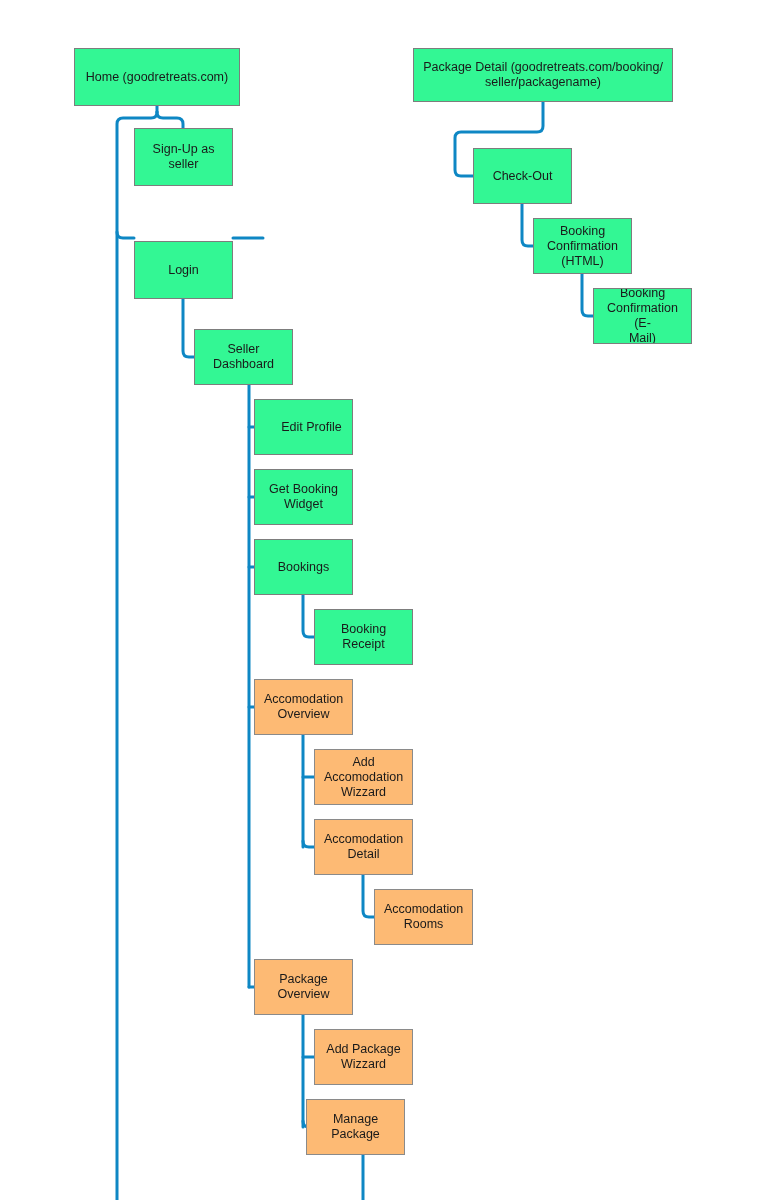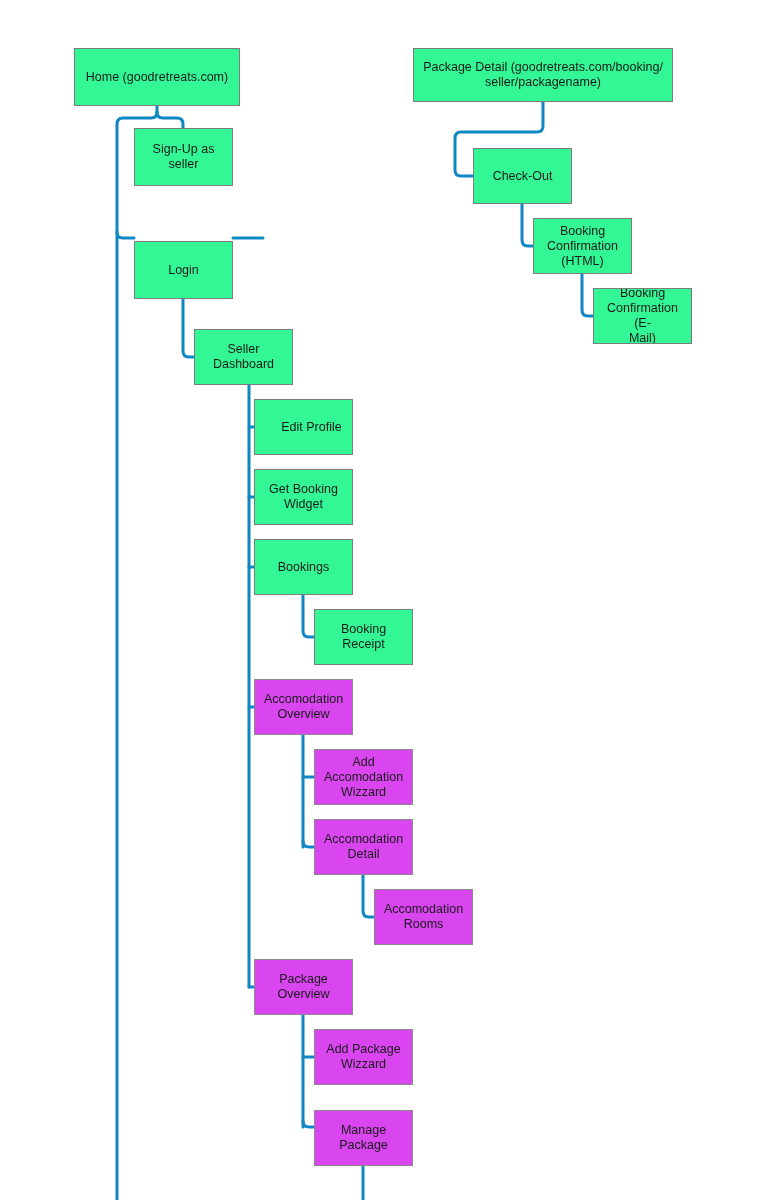--- a/index.html
+++ b/index.html
@@ -39,21 +39,21 @@
     padding: 2px 4px;
     border: 1px solid #808080;
     overflow: hidden;
     z-index: 2;
   }
   .node.green {
     background: #33F794;
     border-color: #7d7d7d;
   }
   .node.grey {
-    background: #d946ef;
+    background: #fdba74;
     border-color: #8a8a8a;
   }
   .node-label {
     display: block;
     width: 100%;
     white-space: pre-line;
   }
 </style>
 </head>
 <body>
@@ -162,21 +162,21 @@
   <div class="node grey" style="left:254px;top:959px;width:99px;height:56px;">
     <span class="node-label">Package
 Overview</span>
   </div>
 
   <div class="node grey" style="left:314px;top:1029px;width:99px;height:56px;">
     <span class="node-label">Add Package
 Wizzard</span>
   </div>
 
-  <div class="node grey" style="left:314px;top:1099px;width:99px;height:56px;margin-top:11px;">
+  <div class="node grey" style="left:306px;top:1099px;width:99px;height:56px;">
     <span class="node-label">Manage
 Package</span>
   </div>
 
   <div class="node green" style="left:413px;top:48px;width:260px;height:54px;">
     <span class="node-label">Package Detail (goodretreats.com/booking/
 seller/packagename)</span>
   </div>
 
   <div class="node green" style="left:473px;top:148px;width:99px;height:56px;">

